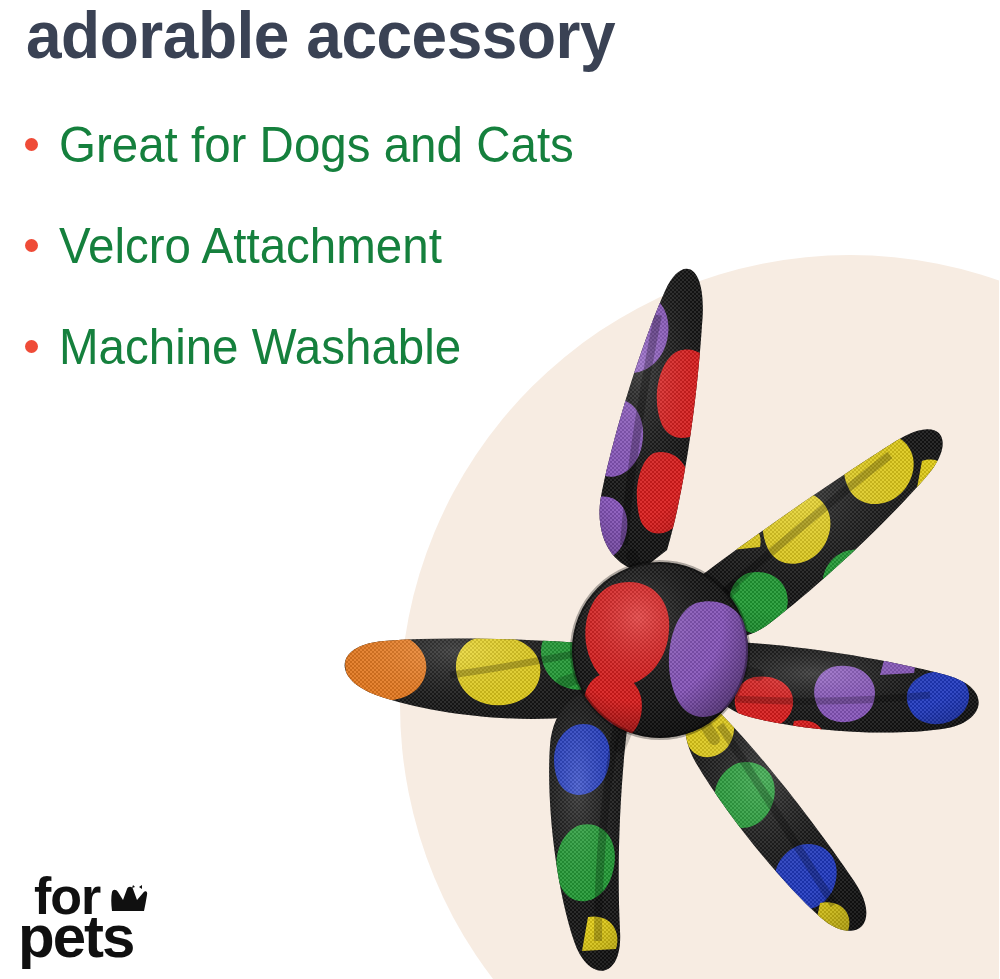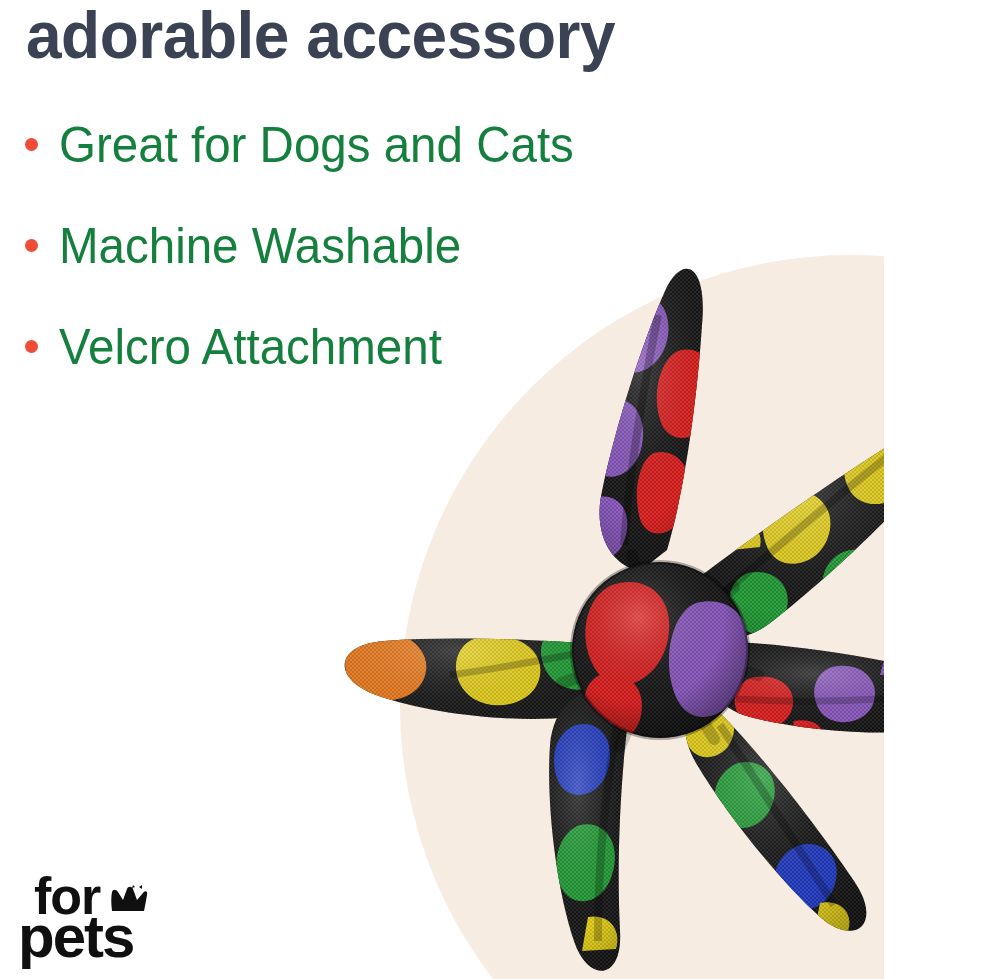--- a/index.html
+++ b/index.html
@@ -2,21 +2,21 @@
 <html><head>
 <meta charset="utf-8">
 <style>
   html, body {
     margin: 0;
     padding: 0;
     background: #ffffff;
   }
   #canvas {
     position: relative;
-    width: 884px;
+    width: 999px;
     height: 979px;
     background: #ffffff;
     overflow: hidden;
     font-family: "Liberation Sans", sans-serif;
   }
 
   
   .beige-arc {
     position: absolute;
     left: 400px;
@@ -137,25 +137,25 @@
 
   <div class="headline">adorable accessory</div>
 
   <ul class="bullets">
     <li class="bullet-item">
       <span class="bullet-dot"></span>
       <span class="bullet-text">Great for Dogs and Cats</span>
     </li>
     <li class="bullet-item">
       <span class="bullet-dot"></span>
-      <span class="bullet-text">Machine Washable</span>
+      <span class="bullet-text">Velcro Attachment</span>
     </li>
     <li class="bullet-item">
       <span class="bullet-dot"></span>
-      <span class="bullet-text">Velcro Attachment</span>
+      <span class="bullet-text">Machine Washable</span>
     </li>
   </ul>
 
   <div class="flower-wrap">
     <svg viewBox="0 0 680 730" xmlns="http://www.w3.org/2000/svg">
       <defs>
 
         <pattern id="weave" width="4" height="4" patternUnits="userSpaceOnUse">
           <rect width="4" height="4" fill="none"></rect>
           <rect x="0" y="0" width="2" height="2" fill="#ffffff" opacity="0.10"></rect>

